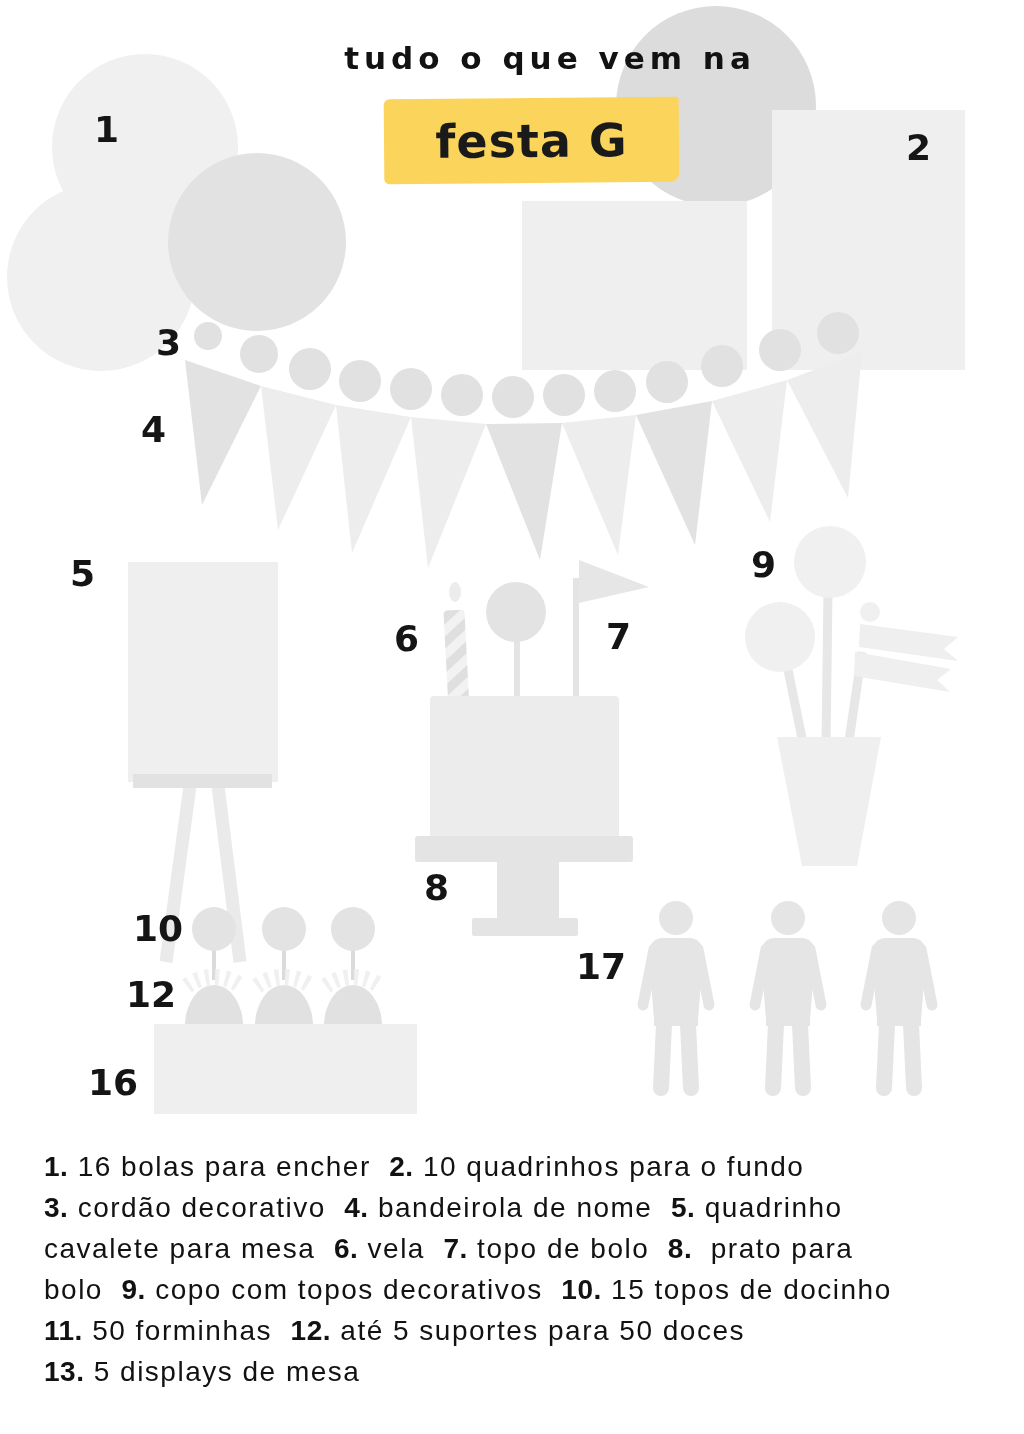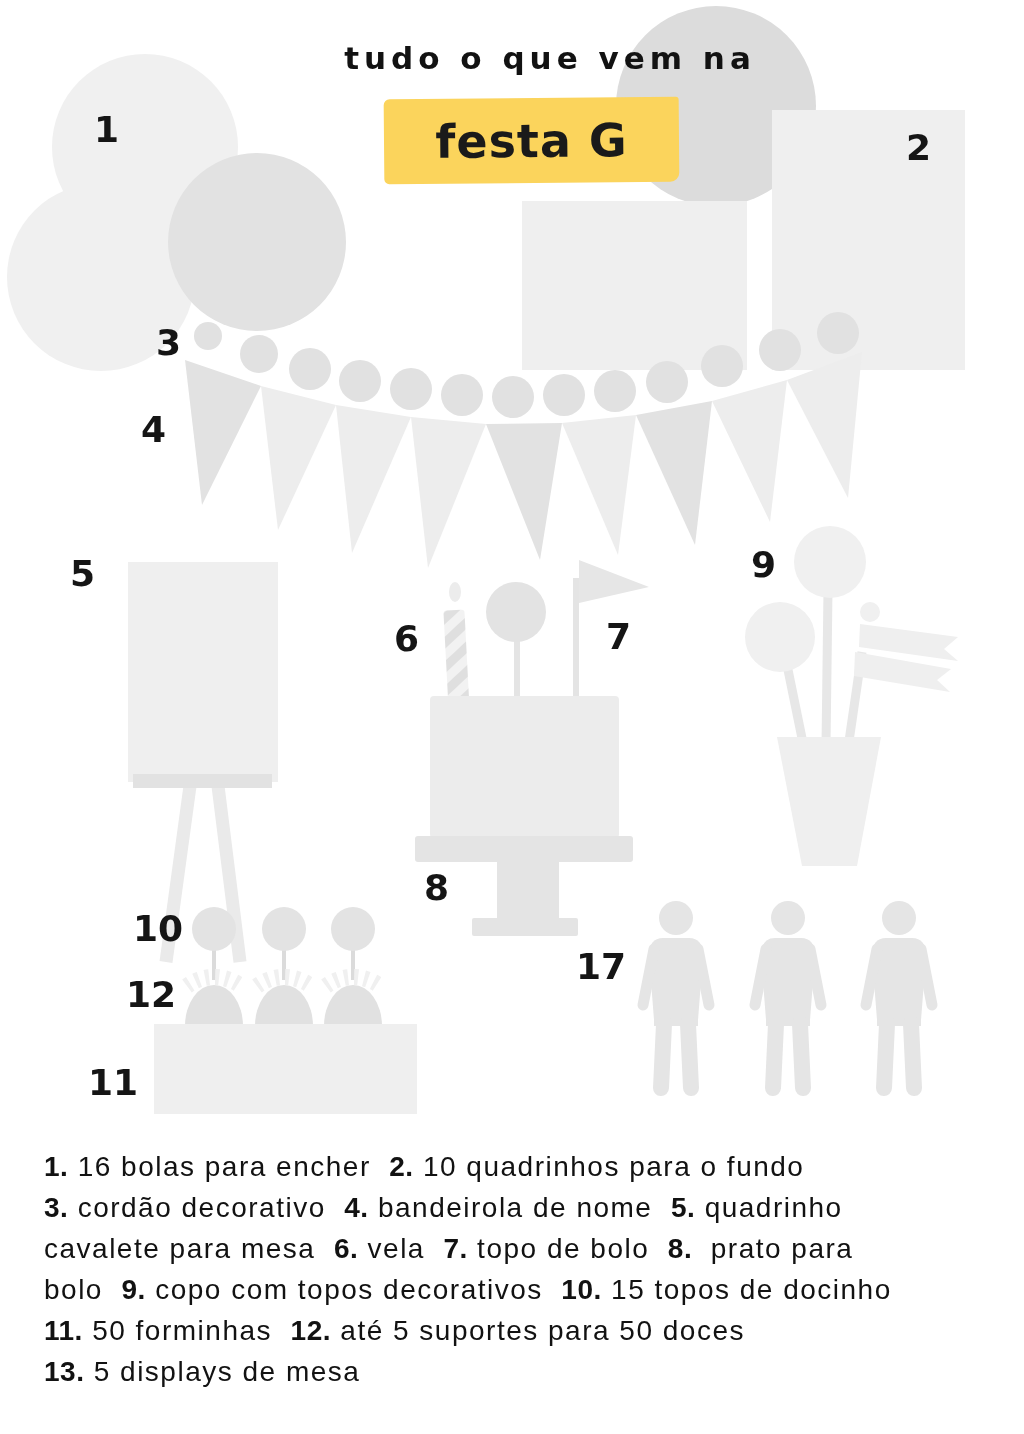--- a/index.html
+++ b/index.html
@@ -148,17 +148,17 @@
   <div class="num" style="left:906px;top:130px">2</div>
   <div class="num" style="left:156px;top:325px">3</div>
   <div class="num" style="left:141px;top:412px">4</div>
   <div class="num" style="left:70px;top:556px">5</div>
   <div class="num" style="left:394px;top:621px">6</div>
   <div class="num" style="left:606px;top:619px">7</div>
   <div class="num" style="left:424px;top:870px">8</div>
   <div class="num" style="left:751px;top:547px">9</div>
   <div class="num" style="left:133px;top:911px">10</div>
   <div class="num" style="left:126px;top:977px">12</div>
-  <div class="num" style="left:88px;top:1065px">11</div>
+  <div class="num" style="left:88px;top:1065px">16</div>
   <div class="num" style="left:576px;top:949px">17</div>
 
   <div class="legend"><div><span class="b">1.</span><span> 16 bolas para encher  </span><span class="b">2.</span><span> 10 quadrinhos para o fundo</span></div><div><span class="b">3.</span><span> cordão decorativo  </span><span class="b">4.</span><span> bandeirola de nome  </span><span class="b">5.</span><span> quadrinho</span></div><div><span>cavalete para mesa  </span><span class="b">6.</span><span> vela  </span><span class="b">7.</span><span> topo de bolo  </span><span class="b">8.</span><span>  prato para</span></div><div><span>bolo  </span><span class="b">9.</span><span> copo com topos decorativos  </span><span class="b">10.</span><span> 15 topos de docinho</span></div><div><span class="b">11.</span><span> 50 forminhas  </span><span class="b">12.</span><span> até 5 suportes para 50 doces</span></div><div><span class="b">13.</span><span> 5 displays de mesa</span></div></div>
 </div>
 
 </body></html>

